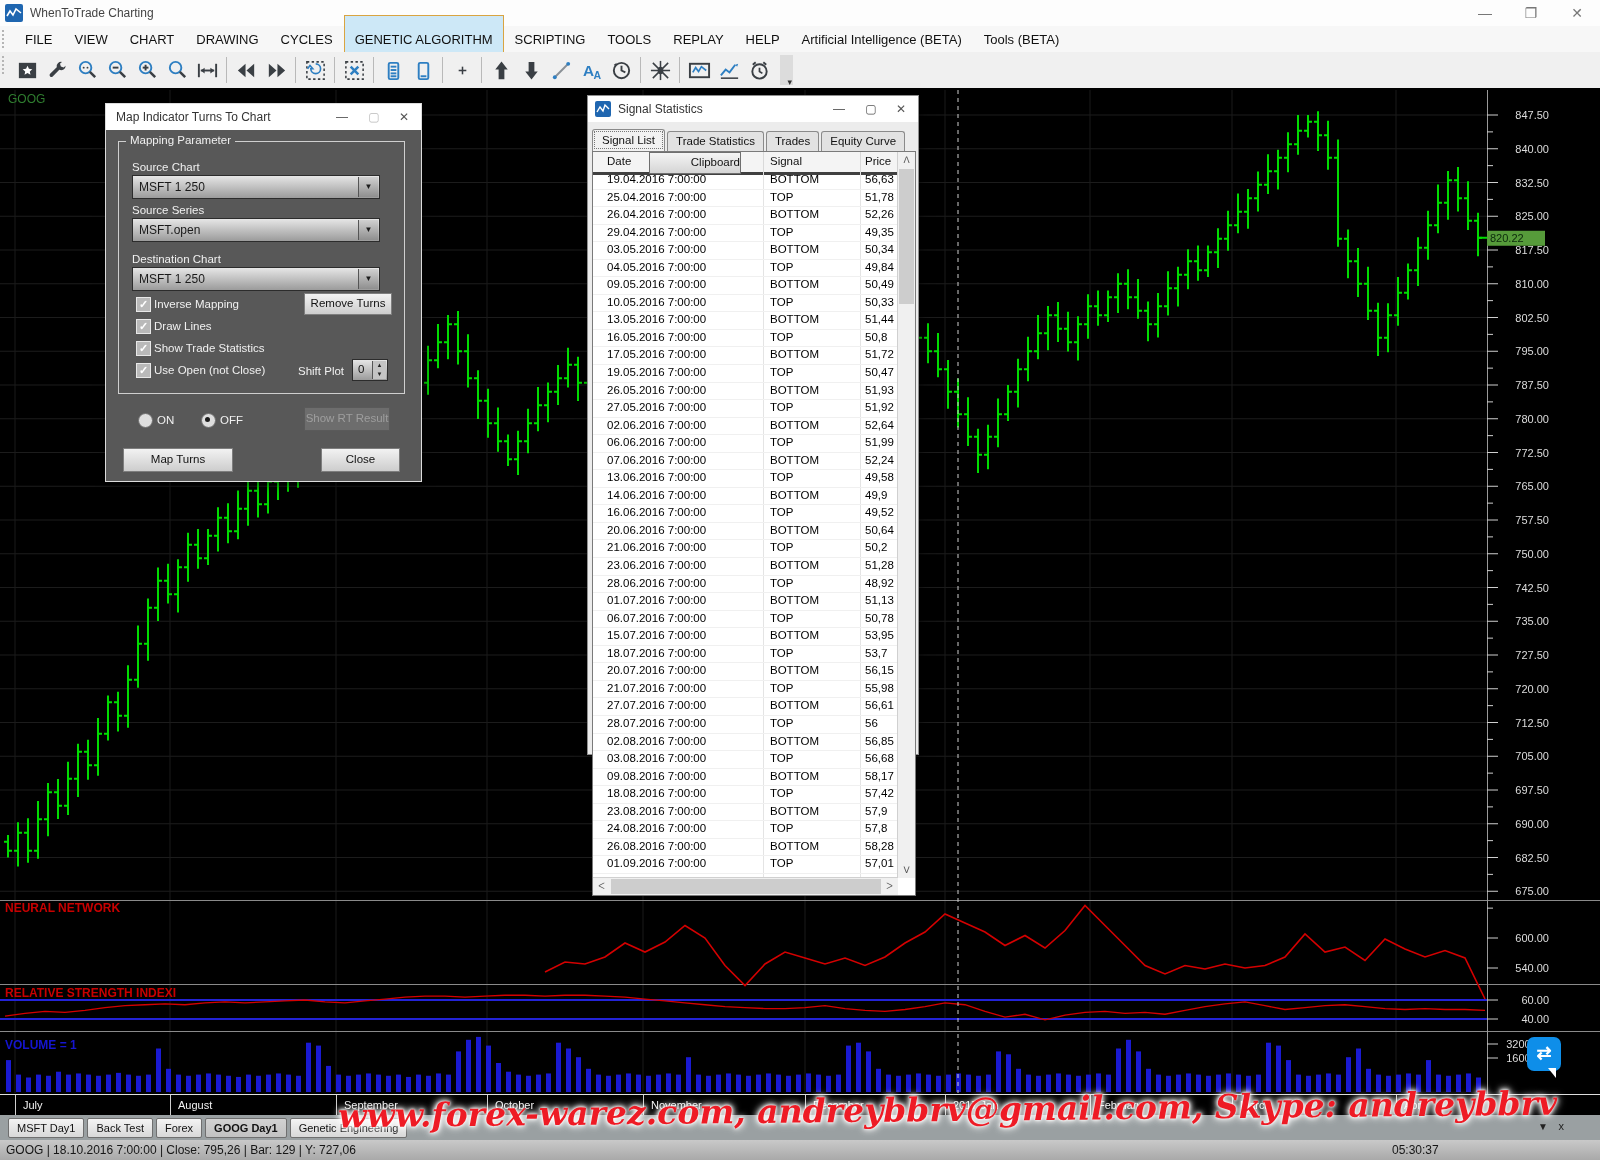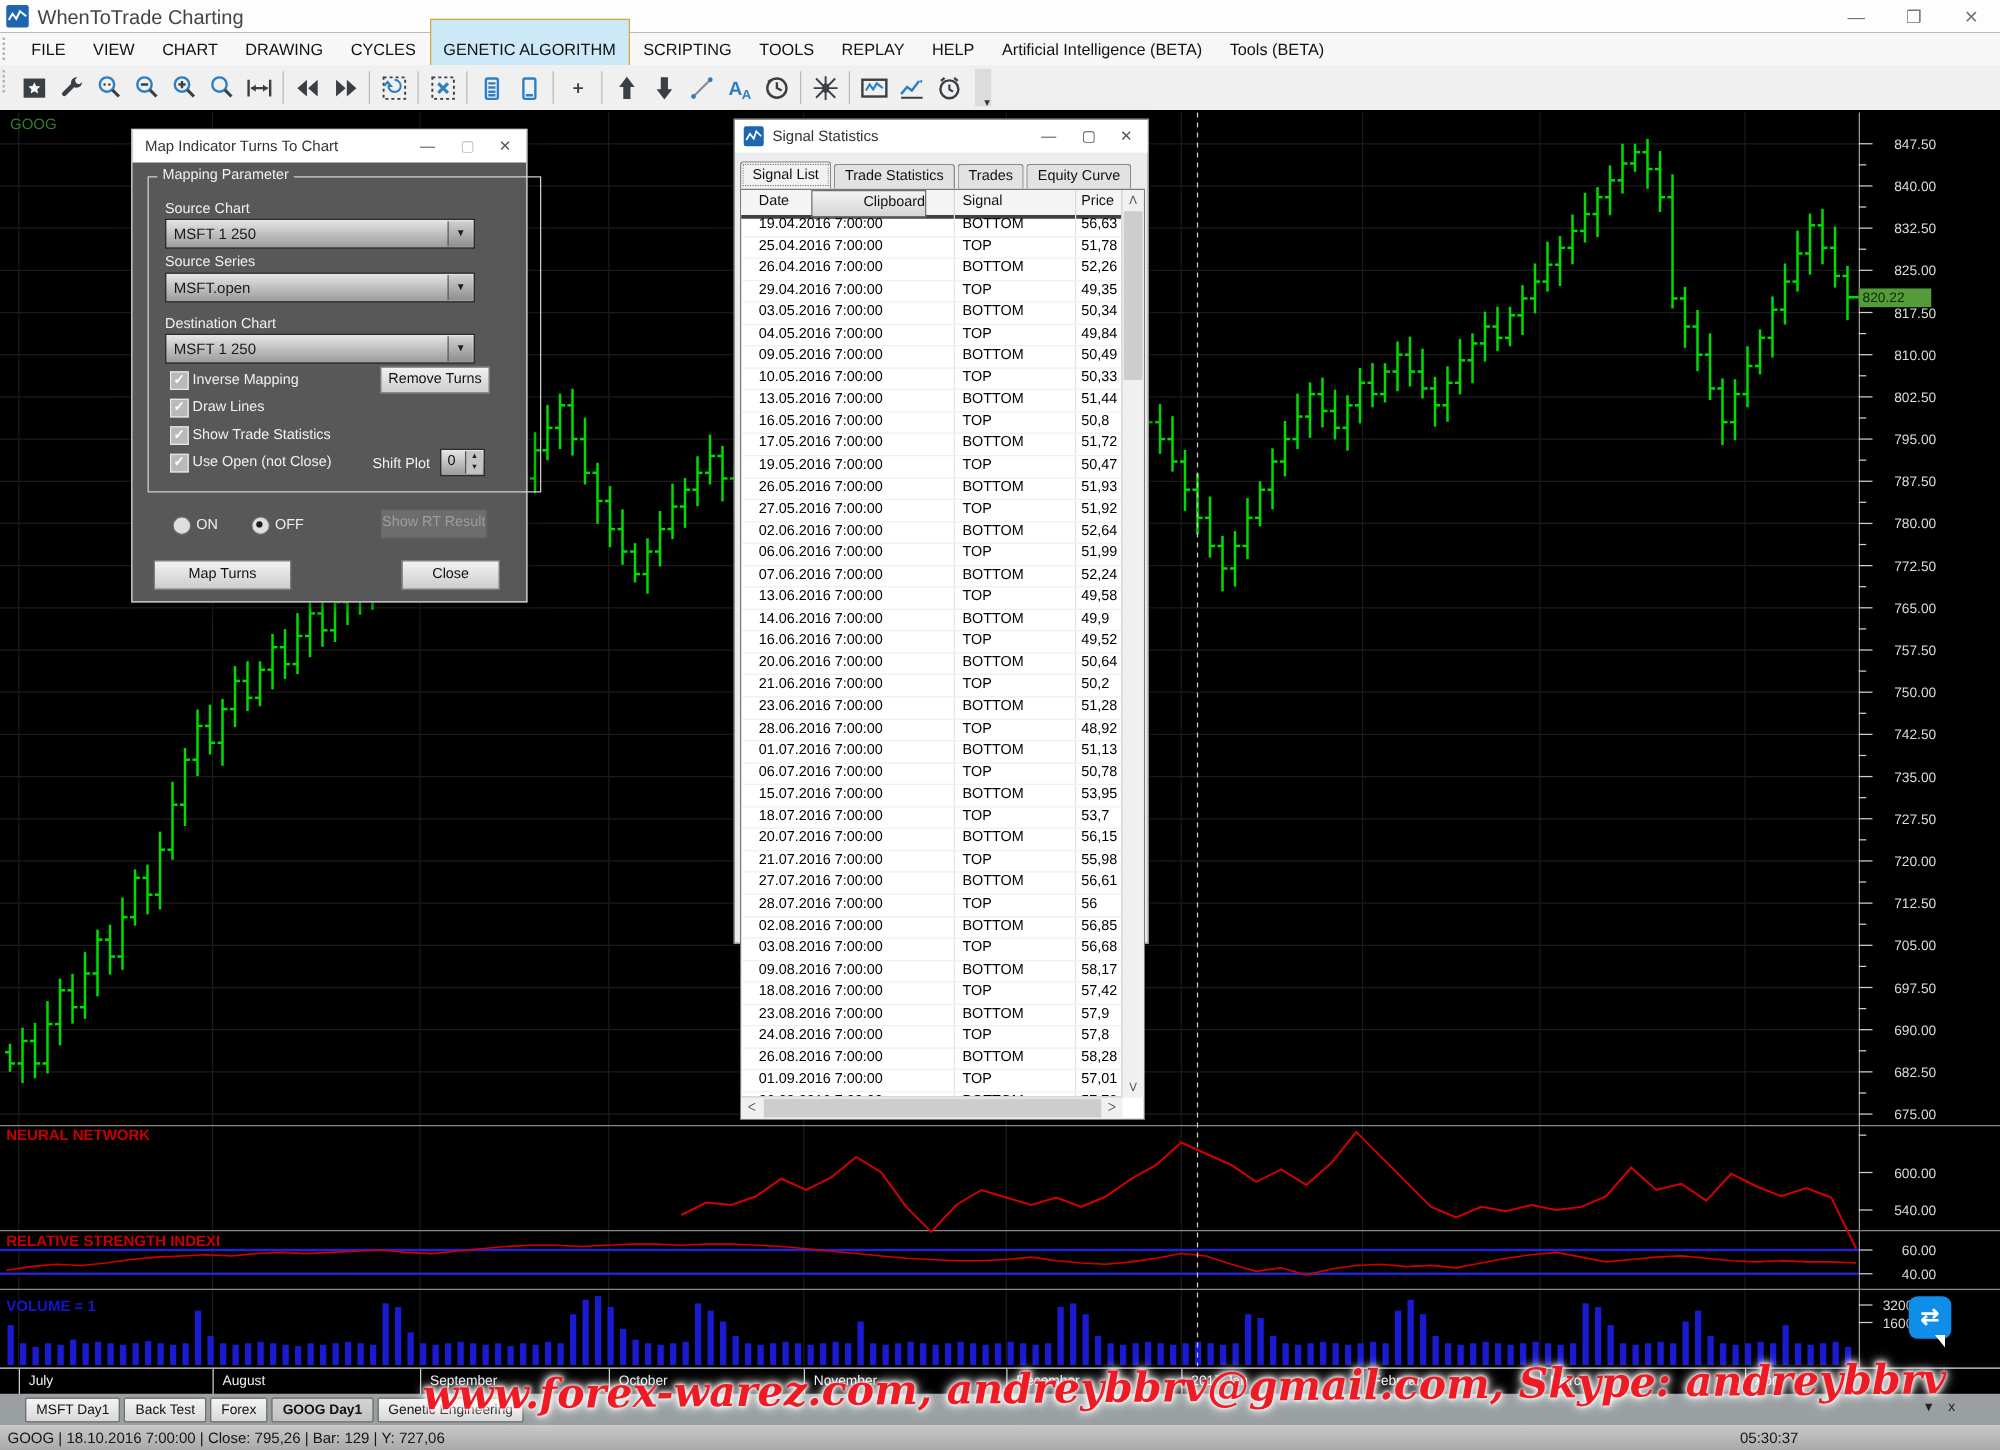--- a/index.html
+++ b/index.html
@@ -1,21 +1,21 @@
 <!DOCTYPE html>
 <html><head>
 <meta charset="utf-8">
 <style>
   html,body{margin:0;padding:0;width:1600px;height:1160px;overflow:hidden;background:#000;
     font-family:"Liberation Sans",sans-serif;-webkit-font-smoothing:antialiased;}
   .abs{position:absolute;}
   
   #titlebar{left:0;top:0;width:1600px;height:26px;background:#fdfdfd;z-index:4;}
   #app-icon{left:5px;top:4px;width:18px;height:18px;background:#1f66b0;border-radius:2px;}
-  #app-title{left:30px;top:6px;font-size:16px;color:#444;}
+  #app-title{left:30px;top:6px;font-size:12px;color:#444;}
   .wbtn{top:0;width:46px;height:26px;text-align:center;line-height:26px;color:#777;font-size:14px;}
   #menubar{left:0;top:26px;width:1600px;height:26px;background:#f7f7f7;z-index:4;border-bottom:1px solid #eee;}
   .grip{left:2px;top:4px;bottom:4px;width:4px;border-left:2px dotted #b5b5b5;height:18px;}
   #menu-items{left:14px;top:0;display:flex;height:26px;align-items:center;}
   .menu-item{padding:4px 11px;font-size:13px;color:#111;white-space:nowrap;}
   .menu-item.active{background:#cde8f7;border:1px solid #d9a441;padding:16px 10px;}
   #toolbar{left:0;top:52px;width:1600px;height:36px;background:#f0f0f0;z-index:4;}
   #tool-items{left:12px;top:2px;display:flex;height:32px;align-items:center;}
   .tbtn{width:30px;height:30px;display:flex;align-items:center;justify-content:center;}
   .tsep{width:1px;height:26px;background:#b9b9b9;margin:0 4px;}
@@ -25,21 +25,21 @@
   #chart-svg{left:0;top:0;z-index:1;}
   .pane-label{z-index:2;font-size:12px;font-weight:bold;}
   #goog-label{left:8px;top:92px;color:#2f7d2f;z-index:2;font-size:12px;}
   #nn-label{left:5px;top:901px;color:#c80000;}
   #rsi-label{left:5px;top:986px;color:#c80000;}
   #vol-label{left:5px;top:1038px;color:#1515d0;}
   
   #monthsbar{left:0;top:1094px;width:1600px;height:21px;background:#000;border-top:1px solid #ddd;z-index:2;}
   .month{position:absolute;top:0;height:21px;border-left:1px solid #cfcfcf;color:#f2f2f2;
     font-size:11px;padding:4px 0 0 7px;}
-  #tabbar{left:0;top:1115px;width:1600px;height:25px;background:#9aa0a2;z-index:3;display:flex;align-items:center;padding-left:20px;box-sizing:border-box;}
+  #tabbar{left:0;top:1115px;width:1600px;height:25px;background:#9aa0a2;z-index:3;display:flex;align-items:center;padding-left:8px;box-sizing:border-box;}
   .btab{background:linear-gradient(#f4f4f4,#d8d8d8);border:1px solid #6f6f6f;border-radius:2px;
     font-size:11px;color:#111;padding:3px 8px;margin-right:3px;white-space:nowrap;}
   .btab.active{background:linear-gradient(#d2d2d2,#c2c2c2);font-weight:bold;}
   #tab-extra{position:absolute;right:52px;top:6px;font-size:10px;color:#222;}
   #tab-close{position:absolute;right:36px;top:5px;font-size:11px;color:#222;}
   #statusbar{left:0;top:1140px;width:1600px;height:20px;background:linear-gradient(#c9c9c9,#a9a9a9);z-index:3;}
   #status-left{left:6px;top:3px;font-size:12px;color:#161616;}
   #status-time{left:1392px;top:3px;font-size:12px;color:#161616;}
   
   #watermark{left:338px;top:1090px;z-index:6;font-family:"DejaVu Serif",serif;font-style:italic;font-weight:bold;
@@ -1354,21 +1354,21 @@
 <div id="tv-badge" class="abs">⇄</div>
 <div id="tv-tail" class="abs"></div>
 
 <div id="map-dialog" class="abs win">
   <div class="win-title">
     <span class="win-title-text">Map Indicator Turns To Chart</span>
     <span class="win-ctl" style="right:64px;">—</span>
     <span class="win-ctl" style="right:32px;color:#bbb;">▢</span>
     <span class="win-ctl" style="right:2px;">✕</span>
   </div>
-  <div class="grp" style="left:12px;top:37px;width:285px;height:251px;padding-left:28px;">
+  <div class="grp" style="left:12px;top:37px;width:285px;height:251px;">
     <span class="grp-label">Mapping Parameter</span>
   </div>
   <div class="dlg-label" style="left:26px;top:57px;">Source Chart</div>
   <div class="combo" style="left:26px;top:71px;width:246px;">
     <span class="combo-text">MSFT  1 250</span>
     <span class="combo-btn">▼</span>
   </div>
   <div class="dlg-label" style="left:26px;top:100px;">Source Series</div>
   <div class="combo" style="left:26px;top:114px;width:246px;">
     <span class="combo-text">MSFT.open</span>

